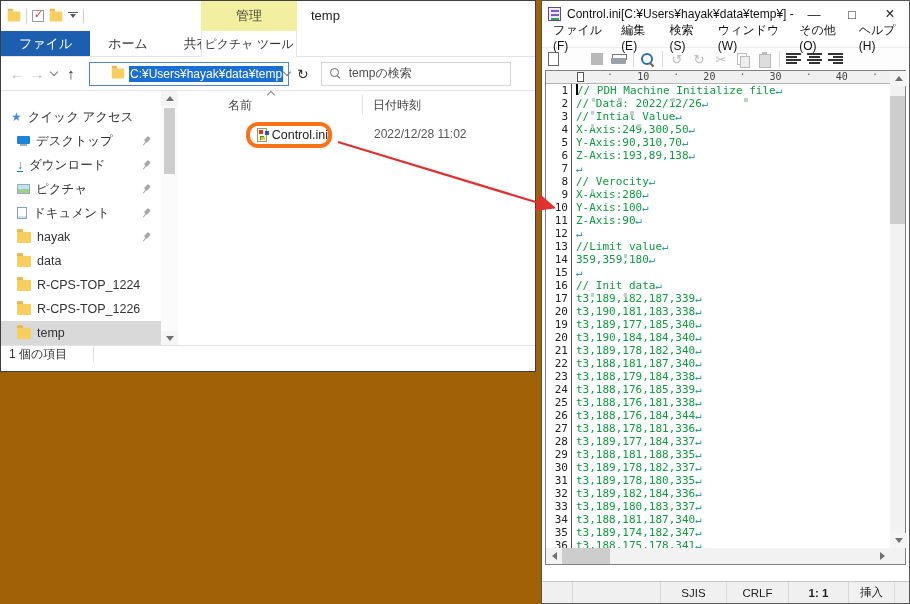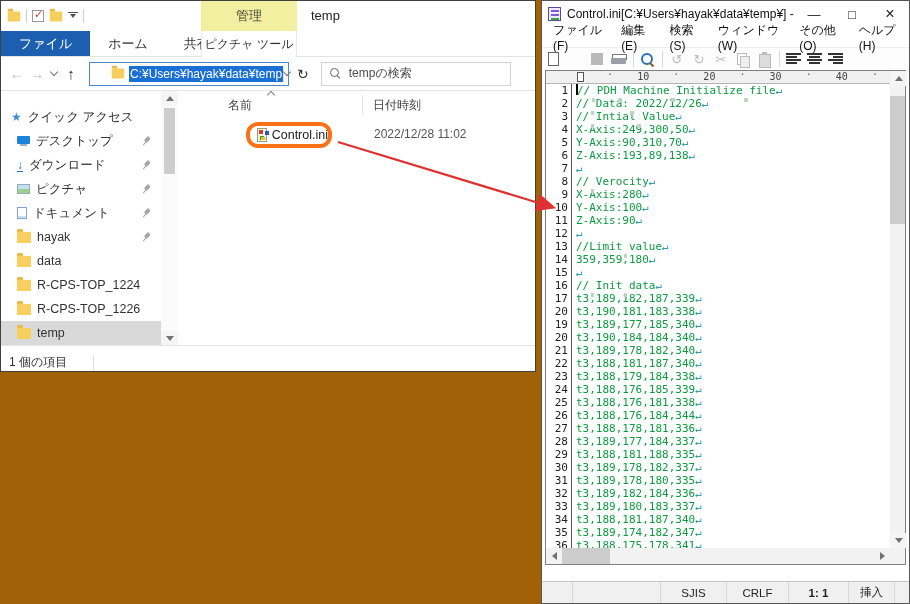--- a/index.html
+++ b/index.html
@@ -73,21 +73,21 @@
   .file-outline { position:absolute; left:68px; top:1px; width:86px; height:26px;
     border:4px solid #f97316; border-radius:12px; display:flex; align-items:center; padding-left:7px; gap:5px; }
   .file-label { font-size:12.5px; color:#222; }
   .file-date { position:absolute; left:196px; top:6px; font-size:12px; color:#555; }
 
   .ico-ini { position:relative; width:14px; height:14px; background:#f8f4d8; border:1px solid #9a9a7a; }
   .ico-ini::before { content:""; position:absolute; left:1px; top:1px; width:4px; height:4px; background:#d23b30; box-shadow:6px 1px 0 #2f55c9, 1px 6px 0 #2f9e3a; }
   .ico-ini::after { content:""; position:absolute; right:1px; bottom:1px; width:4px; height:3px; background:#e8c23a; }
 
   .ex-status { position:absolute; left:0; bottom:0; width:100%; height:26px; border-top:1px solid #e4e4e4;
-    background:#fff; display:flex; align-items:flex-end; font-size:12px; color:#333; }
+    background:#fff; display:flex; align-items:flex-start; font-size:12px; color:#333; }
   .ex-status .txt { padding-left:8px; }
   .ex-status .divider { width:1px; height:16px; background:#e0e0e0; margin-left:26px; }
 
   
   .ico-folder { position:relative; width:14px; height:11px; background:#f7cf5e; border-radius:1px; flex:none; }
   .ico-folder::before { content:""; position:absolute; left:0; top:-3px; width:6px; height:3px; background:#eaba4b; border-radius:1px 1px 0 0; }
   .ico-folder.sm { transform:scale(.9); }
   .ico-star { color:#3e8ed6; font-size:12px; line-height:1; }
   .ico-desktop { position:relative; width:13px; height:10px; }
   .ico-desktop::before { content:""; position:absolute; left:0; top:0; width:13px; height:8px; background:#1b83d8; border-radius:1px; }

